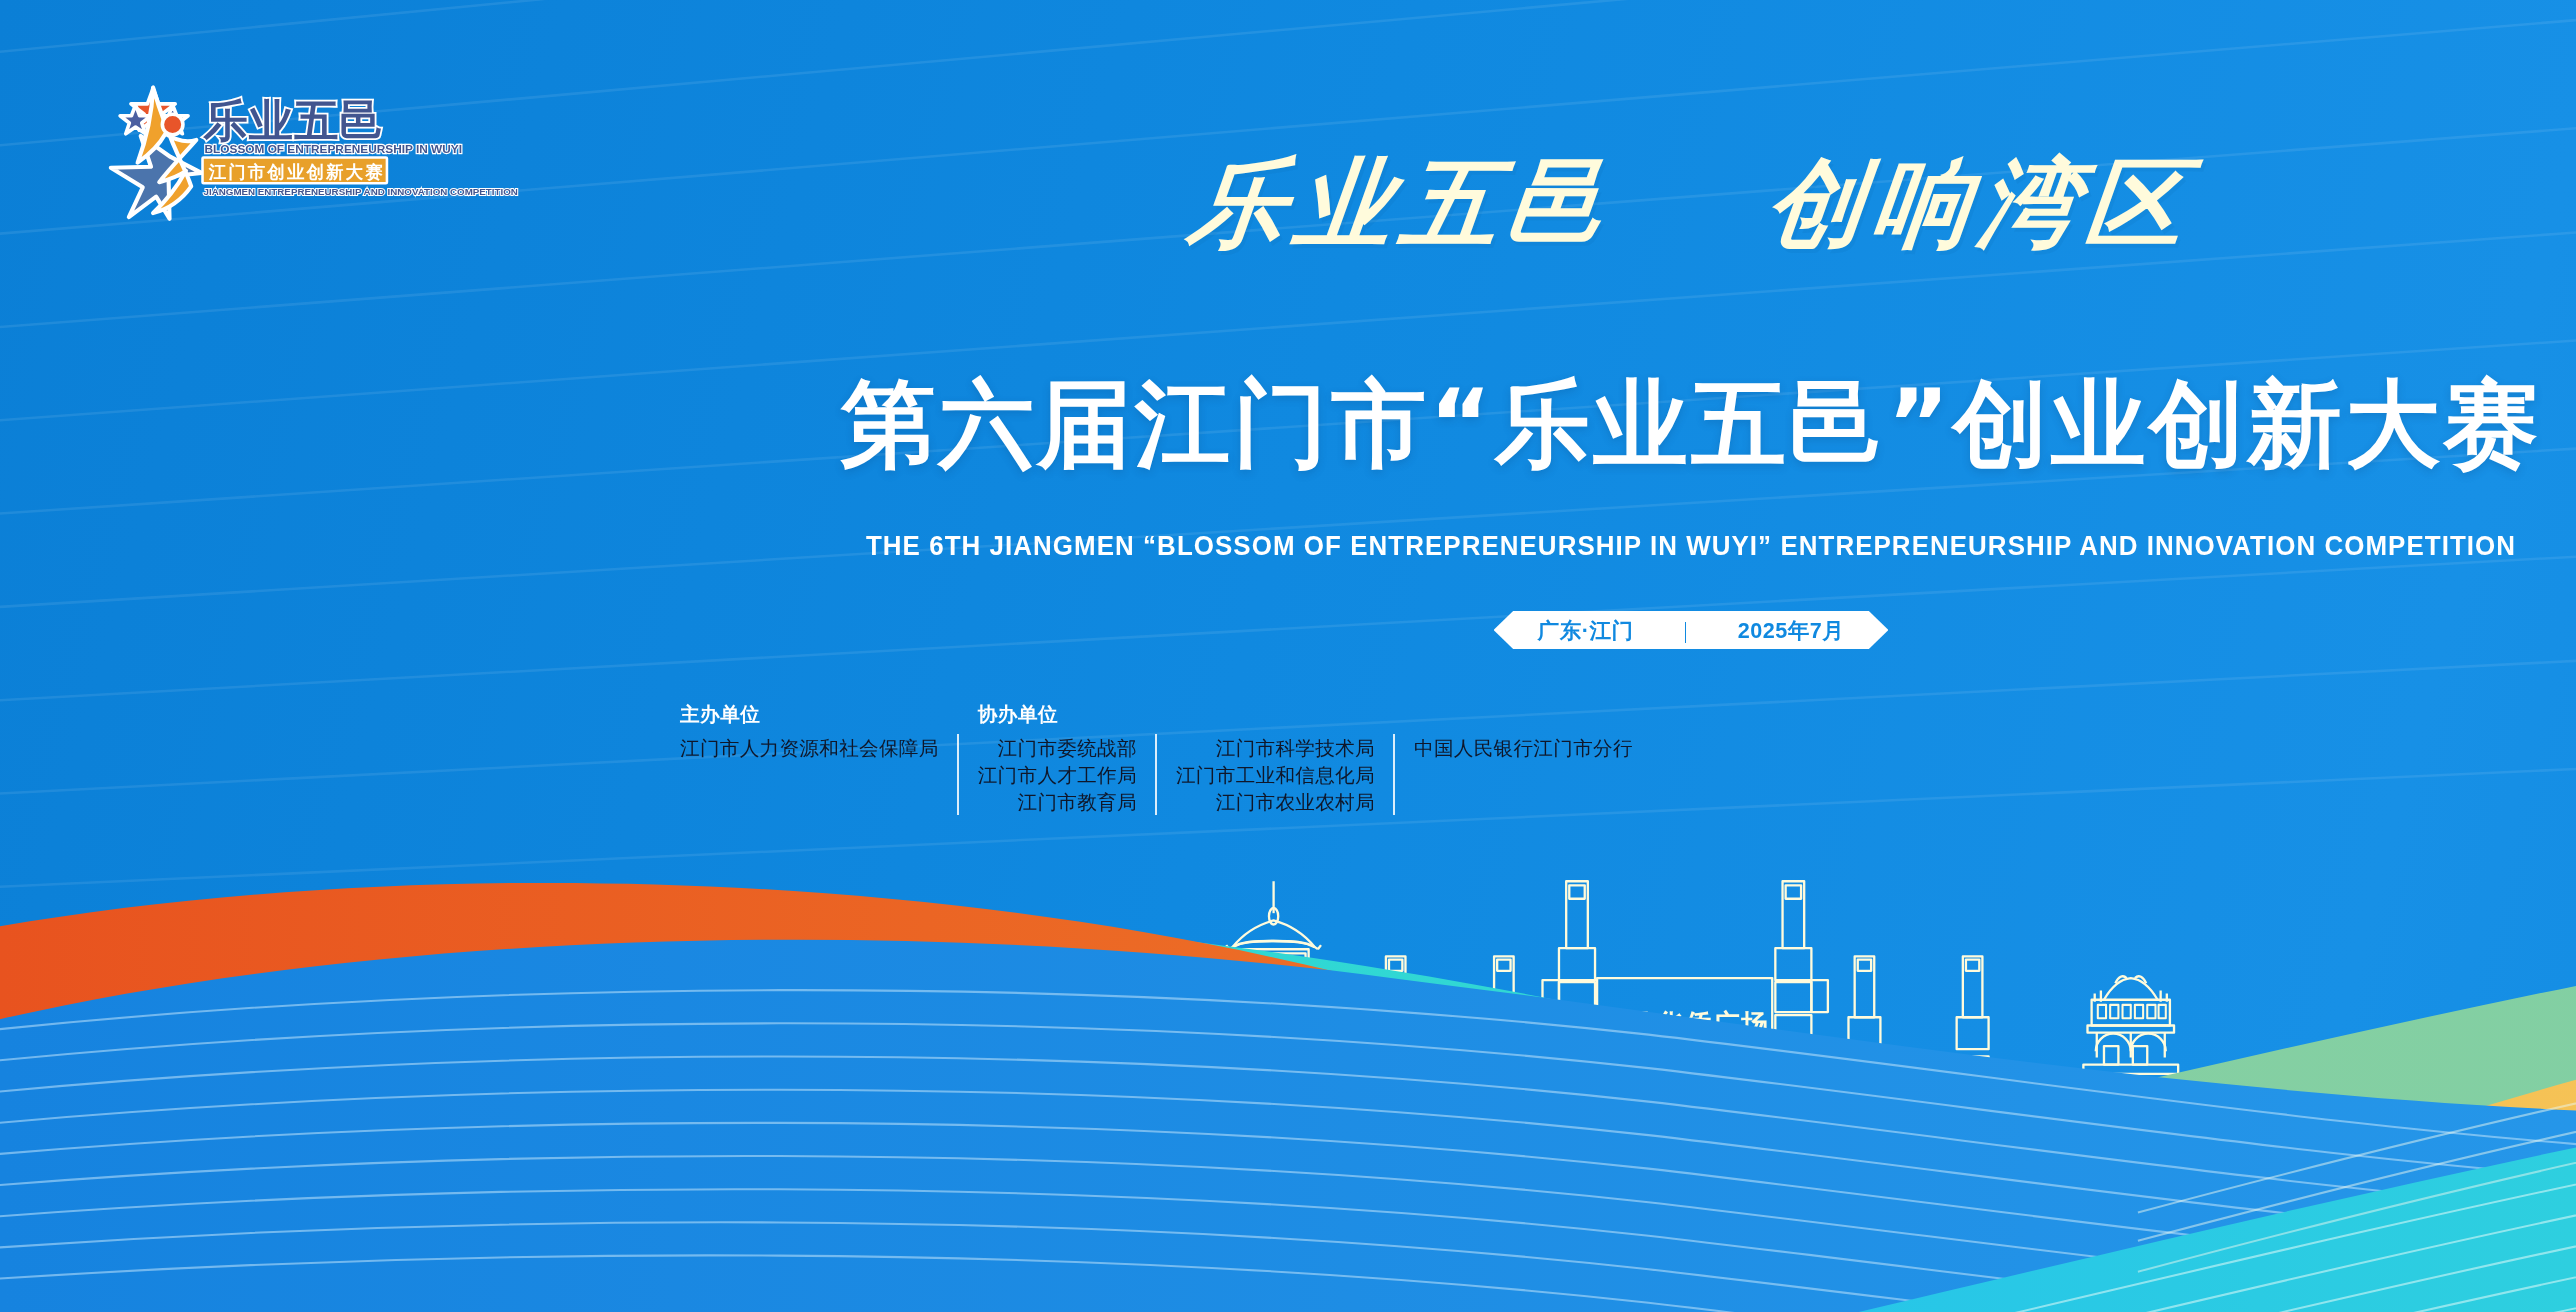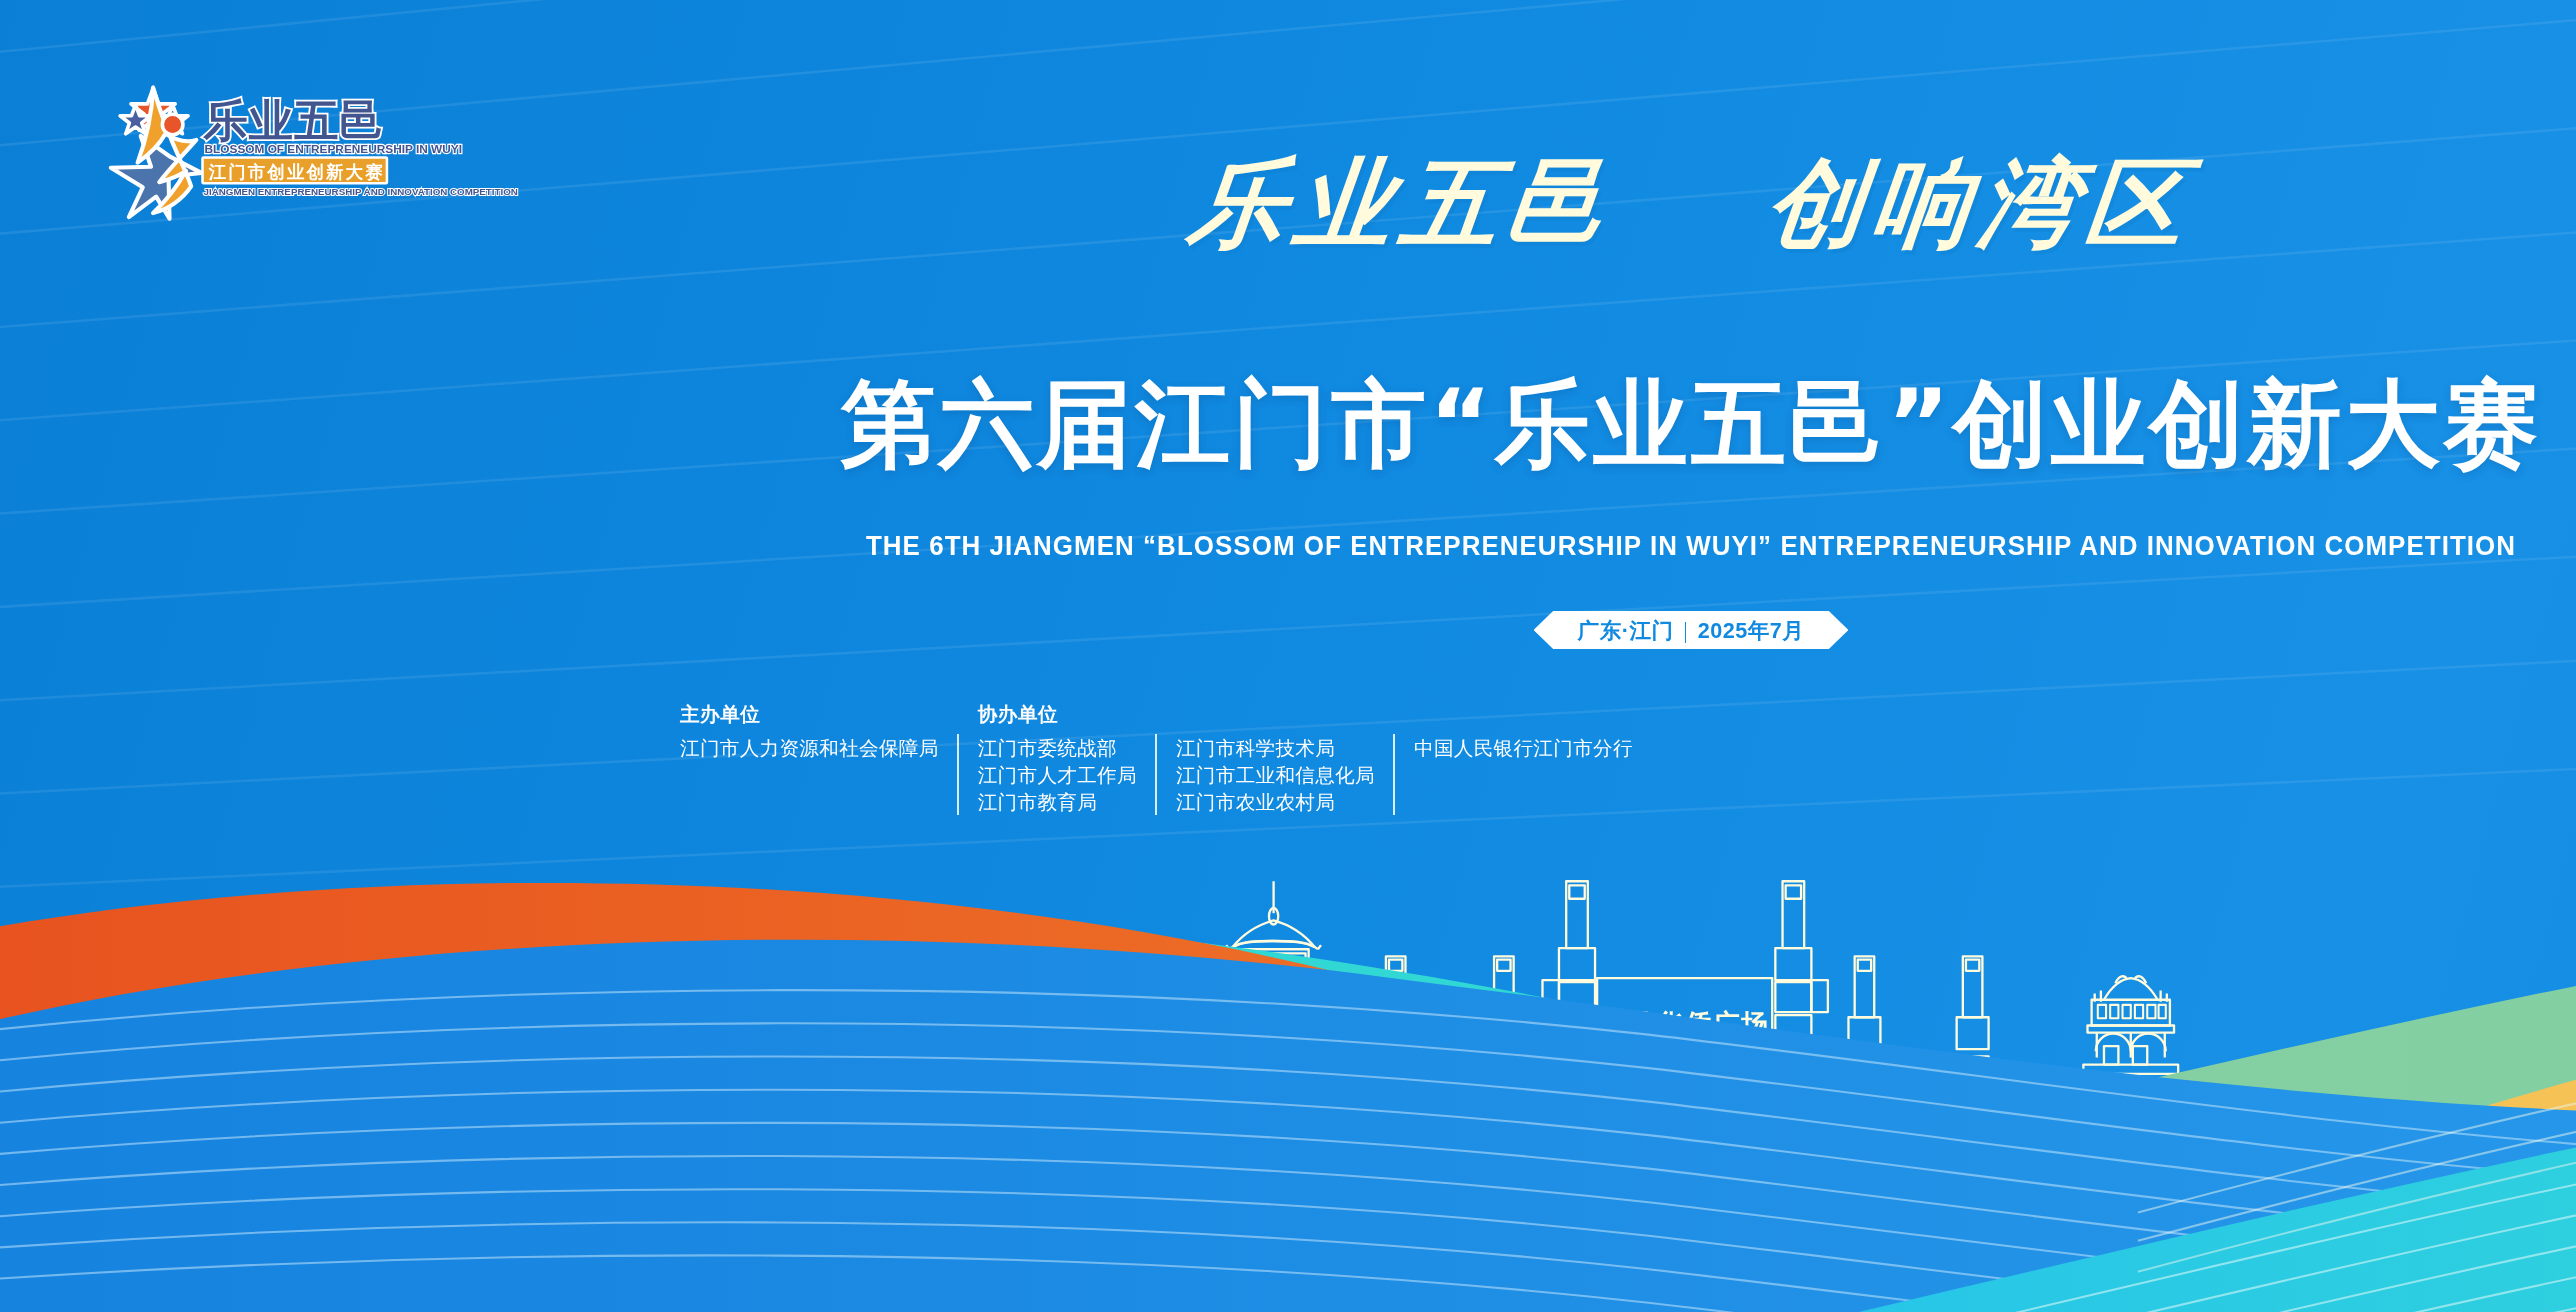--- a/index.html
+++ b/index.html
@@ -48,34 +48,35 @@
     transform:scaleX(.96);
   }
 
   
   .badge-wrap{position:absolute;left:0;right:0;top:611px;display:flex;justify-content:center;}
   .badge{
     position:relative;height:38px;display:flex;align-items:center;
     padding:0 44px;background:#ffffff;color:#1089e0;
     font-size:21.6px;font-weight:bold;letter-spacing:0.5px;white-space:nowrap;
     clip-path:polygon(19.6px 0,calc(100% - 19.6px) 0,100% 50%,calc(100% - 19.6px) 100%,19.6px 100%,0 50%);
+    gap:40px;
   }
   .badge .sep{display:inline-block;width:1.5px;height:21.6px;background:#1089e0;margin:0 11.3px;
     position:relative;top:2.6px;}
 
   
   .orgs{position:absolute;left:680px;top:705px;display:flex;align-items:flex-start;}
   .org-col{position:relative;padding:0 18.5px 0 20.6px;}
   .org-col + .org-col::before{
     content:"";position:absolute;left:0;top:29px;width:1.5px;height:81px;background:rgba(255,255,255,.85);
   }
   .org-col.first{padding-left:0;}
   .org-head{color:#ffffff;font-size:19.6px;font-weight:bold;line-height:1;margin-bottom:10.8px;letter-spacing:0.5px;font-family:Liberation Serif, serif;}
   .org-head.blank{visibility:hidden;}
-  .org-item{color:#ffffff;font-size:19.6px;line-height:1.38;white-space:nowrap;letter-spacing:0.3px;}
+  .org-item{color:#0f172a;font-size:19.6px;line-height:1.38;white-space:nowrap;letter-spacing:0.3px;text-align:right;}
 
   
   .skyline{position:absolute;left:1185px;top:876px;width:1056px;height:437px;}
   .skyline svg{width:100%;height:100%;}
 
   
   .waves{position:absolute;left:0;right:0;bottom:0;height:464px;}
   .waves svg{width:100%;height:100%;display:block;}
 </style>
 </head>

